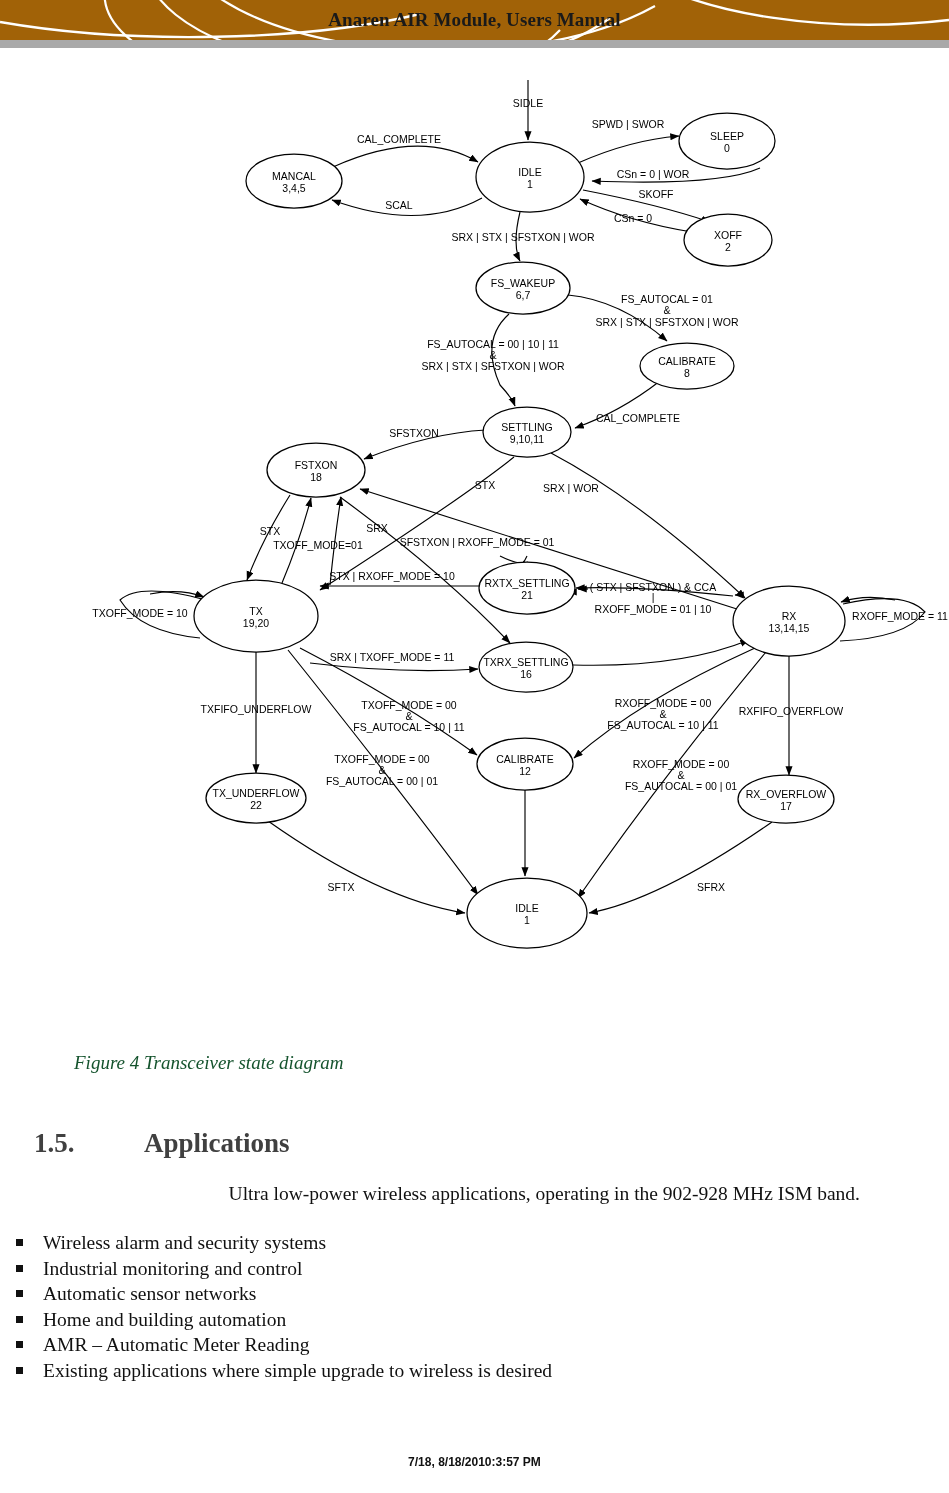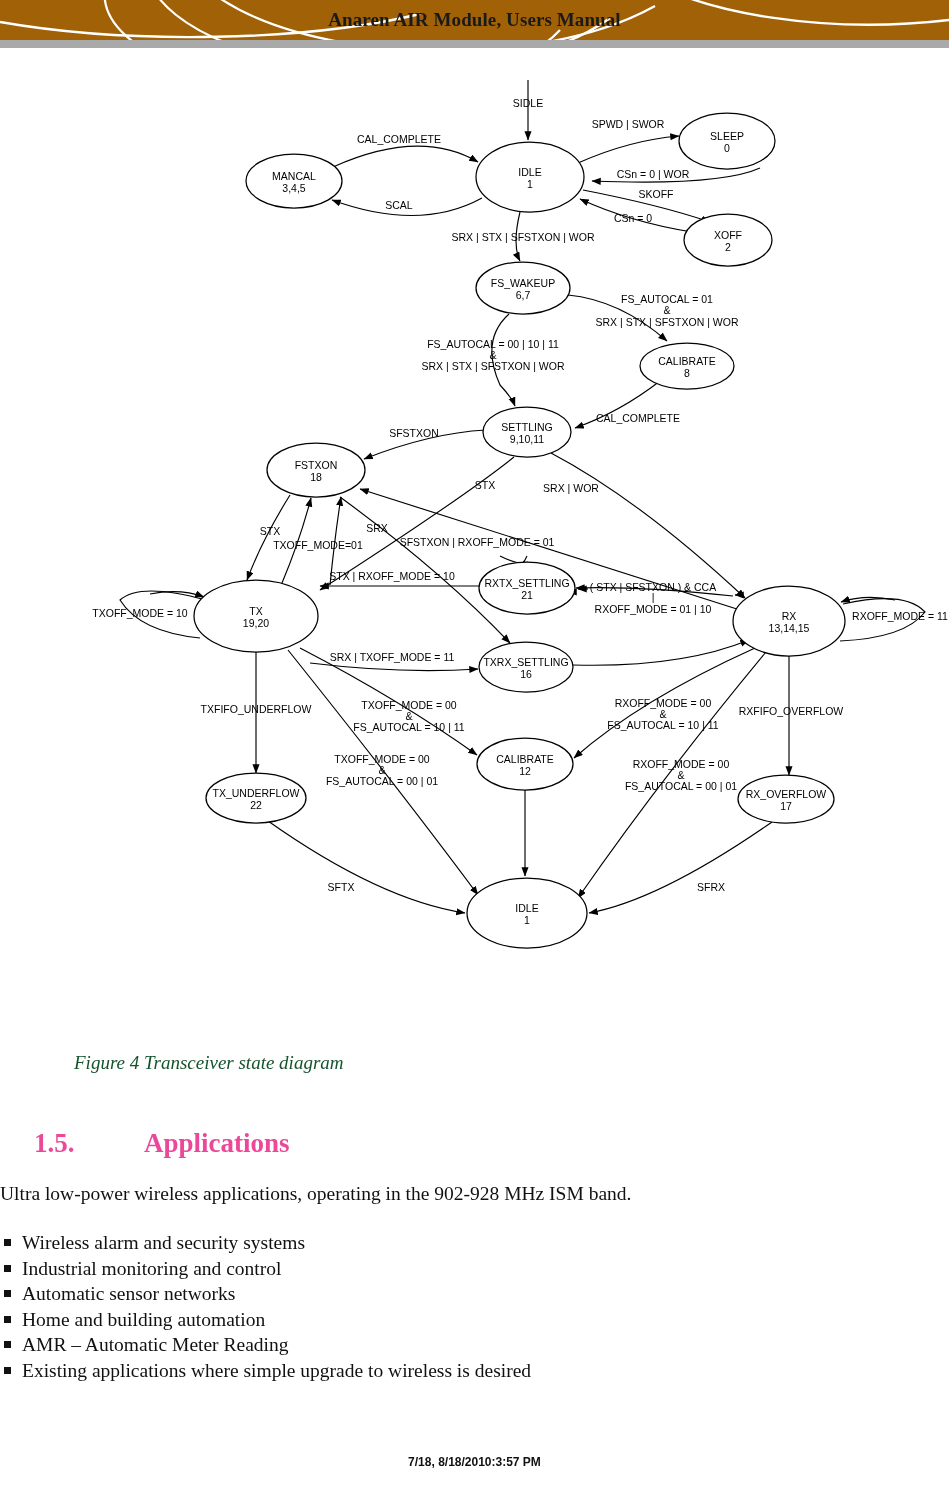--- a/index.html
+++ b/index.html
@@ -33,42 +33,43 @@
     position:absolute;left:0;top:58px;width:949px;height:960px;
   }
   .figure-caption{
     position:absolute;left:74px;top:1052px;
     font-family:"Liberation Serif",serif;
     font-style:italic;font-size:19px;color:#14532d;
   }
   
   .section-heading{
     position:absolute;left:34px;top:1128px;width:880px;
-    color:#ec4899;
+    color:#404040;
     font-family:"Liberation Serif",serif;
     font-weight:bold;font-size:27px;
     display:flex;
   }
   .section-heading .num{width:110px;display:block;}
   
   .intro{
     position:absolute;left:0px;top:1182px;width:860px;
-    font-size:19.5px;color:#111;line-height:1.25;
+    font-size:19.5px;color:#111;line-height:1.25;text-align:right;
   }
   .bullets{
     position:absolute;left:0px;top:1230px;width:880px;
     list-style:none;margin:0;padding:0;
   }
   .bullets li{
     position:relative;
-    padding-left:22px;
+    padding-left:31px;
     font-size:19.5px;color:#111;
     line-height:25.5px;
     height:25.5px;
     white-space:nowrap;
+    margin-left:12px;
   }
   .bullets li .bsq{
     position:absolute;left:4px;top:9px;
     width:7px;height:7px;background:#111;display:block;
   }
   
   .footer{
     position:absolute;left:0;top:1455px;width:949px;
     text-align:center;
     font-family:"Liberation Sans",sans-serif;

